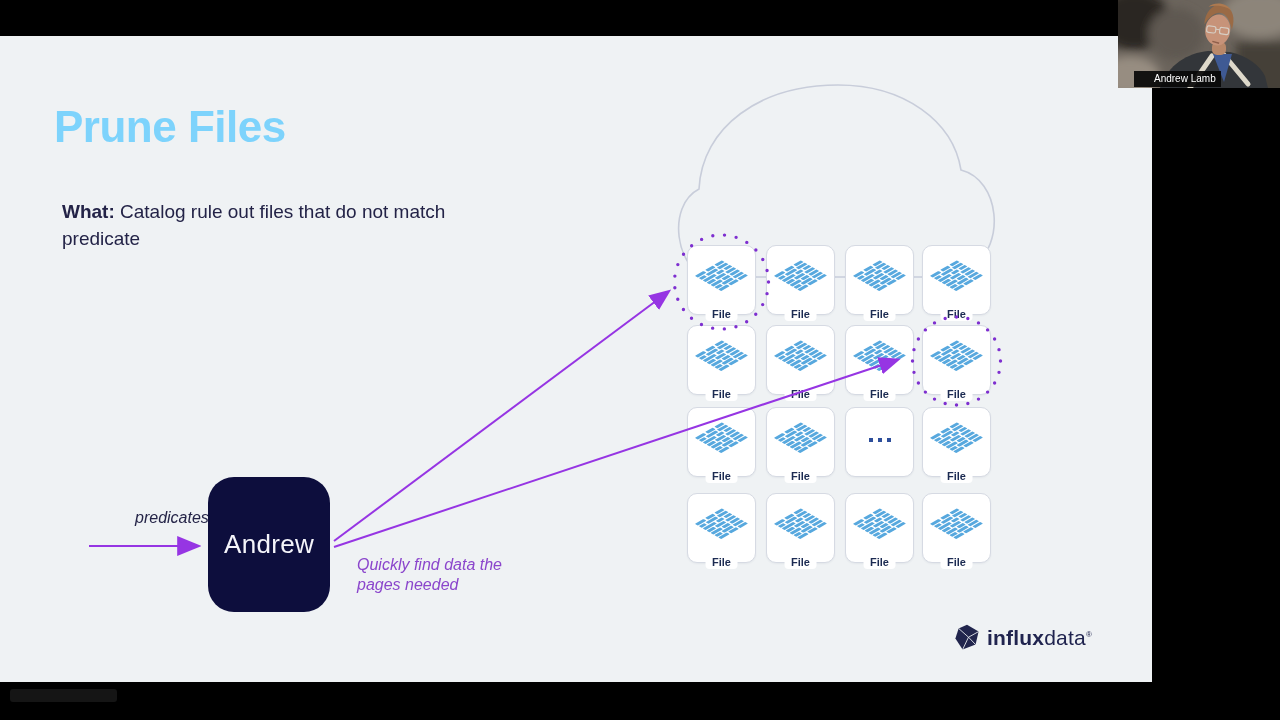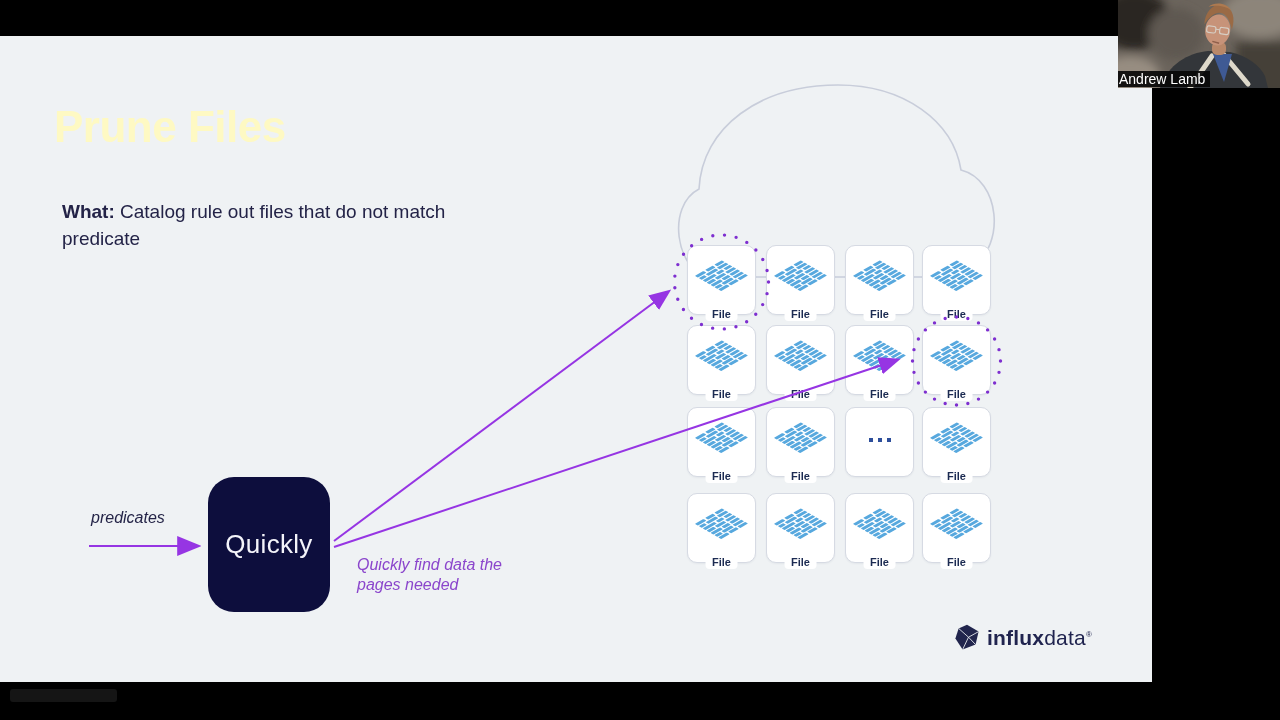--- a/index.html
+++ b/index.html
@@ -6,21 +6,21 @@
   body{
     width:1280px;height:720px;position:relative;background:#000;
     font-family:"Liberation Sans", sans-serif;overflow:hidden;
   }
   
   .top-bar{position:absolute;left:0;top:0;width:1280px;height:36px;background:#000;}
   .bottom-bar{position:absolute;left:0;top:682px;width:1280px;height:38px;background:#000;}
   .player-artifact{position:absolute;left:10px;top:689px;width:107px;height:13px;background:#151515;border-radius:3px;}
   .slide{position:absolute;left:0;top:36px;width:1152px;height:646px;background:#eff2f4;}
   
-  .title{position:absolute;left:54px;top:102px;font-size:44px;font-weight:700;color:#fef9c3;letter-spacing:-0.5px;}
+  .title{position:absolute;left:54px;top:102px;font-size:44px;font-weight:700;color:#7dd3fc;letter-spacing:-0.5px;}
   .what{position:absolute;left:62px;top:198px;width:395px;font-size:19px;line-height:27px;color:#232347;}
   .what b{font-weight:700;}
   .predicates-label{position:absolute;left:91px;top:509px;font-size:16px;font-style:italic;color:#242447;}
   .note{position:absolute;left:357px;top:555px;font-size:16px;font-style:italic;color:#8b46cc;line-height:19.5px;}
   
   .catalog{
     position:absolute;left:208px;top:477px;width:122px;height:135px;background:#0d0e3d;
     border-radius:26px;display:flex;align-items:center;justify-content:center;
   }
   .catalog span{color:#f4f4fa;font-size:26px;font-weight:400;letter-spacing:0.3px;}
@@ -43,22 +43,22 @@
   .dots i{width:4px;height:4px;background:#2d4e9b;display:block;}
   
   .logo{position:absolute;left:954px;top:624px;display:flex;align-items:center;gap:7px;z-index:2;justify-content:space-between;}
   .logo-text{font-size:21px;color:#20244f;letter-spacing:0.2px;}
   .logo-text .b{font-weight:700;}
   .logo-text .l{font-weight:400;}
   .logo-text sup{font-size:8px;vertical-align:super;}
   
   .webcam{position:absolute;left:1118px;top:0;width:162px;height:88px;overflow:hidden;z-index:5;background:#58524b;}
   .webcam-label{
-    position:absolute;left:0;bottom:1px;background:rgba(8,8,8,0.92);color:#fff;
-    font-size:14px;padding:2px 5px 2px 1px;line-height:12px;
+    position:absolute;left:16px;bottom:1px;background:rgba(8,8,8,0.92);color:#fff;
+    font-size:10px;padding:2px 5px 2px 20px;line-height:12px;
   }
 </style>
 </head>
 <body>
 
 <div class="top-bar"></div>
 <div class="bottom-bar"></div>
 <div class="player-artifact"></div>
 
 <div class="slide"></div>
@@ -507,23 +507,23 @@
   <circle cx="956.5" cy="361" r="44" fill="none" stroke="#7e2fd0" stroke-width="3.4" stroke-linecap="round" stroke-dasharray="0 11.5"></circle>
   <line x1="89" y1="546" x2="197" y2="546" stroke="#9635e3" stroke-width="2.2" marker-end="url(#ah)"></line>
   <line x1="334" y1="541" x2="668" y2="292" stroke="#9635e3" stroke-width="2" marker-end="url(#ah)"></line>
   <line x1="334" y1="547" x2="897" y2="360" stroke="#9635e3" stroke-width="2" marker-end="url(#ah)"></line>
 </svg>
 
 <div class="title" style="z-index:2;">Prune Files</div>
 <div class="what" style="z-index:2;">
   <b>What:</b><span> Catalog rule out files that do not match predicate</span>
 </div>
-<div class="predicates-label" style="z-index:2;">predicates</div>
+<div class="predicates-label" style="z-index:2;margin-left:44px;">predicates</div>
 <div class="catalog" style="z-index:2;">
-  <span>Quickly</span>
+  <span>Andrew</span>
 </div>
 <div class="note" style="z-index:2;">
   <div>Quickly find data the</div>
   <div>pages needed</div>
 </div>
 
 <div class="logo">
   <svg width="26" height="27" viewBox="0 0 26 27">
     <polygon points="13,0.8 24.6,7.6 21.6,20.6 8.6,25.6 1.4,14.6 4.6,4.4" fill="#21254d"></polygon>
     <path d="M4.6,4.4 L14.5,13.2 L21.6,20.6 M14.5,13.2 L24.6,7.6 M14.5,13.2 L8.6,25.6" stroke="#eff2f4" stroke-width="1" fill="none" opacity="0.85"></path>

